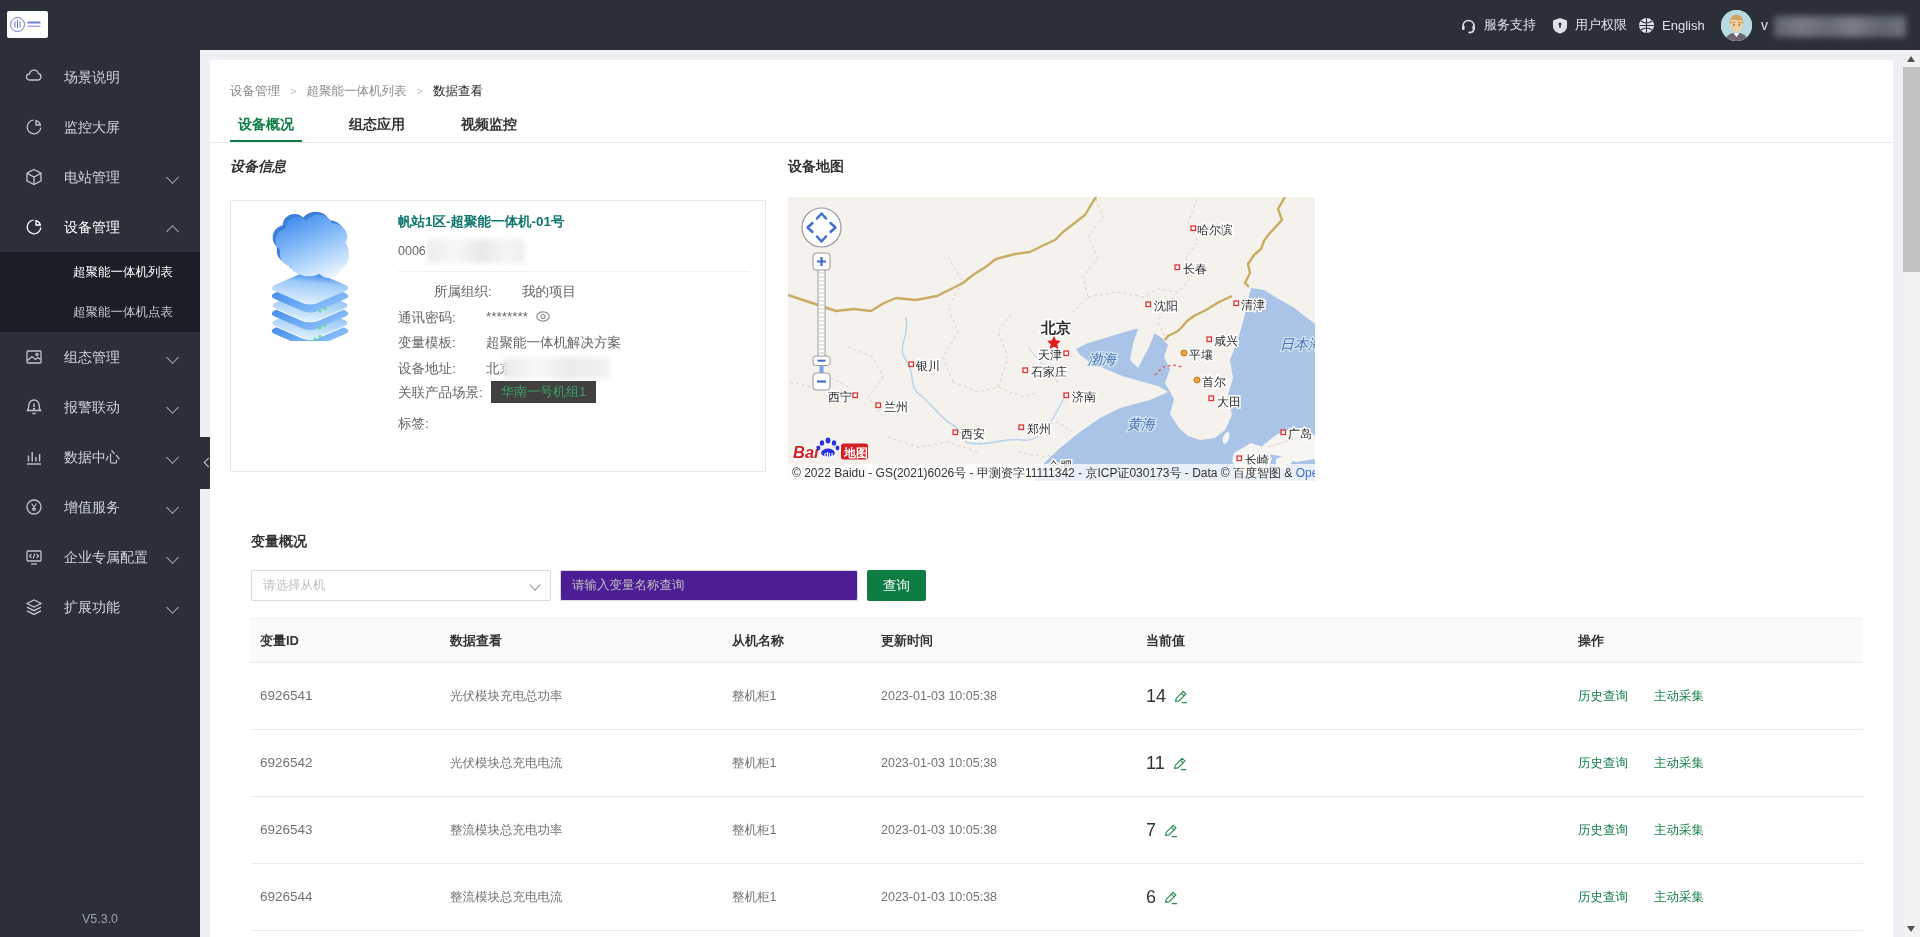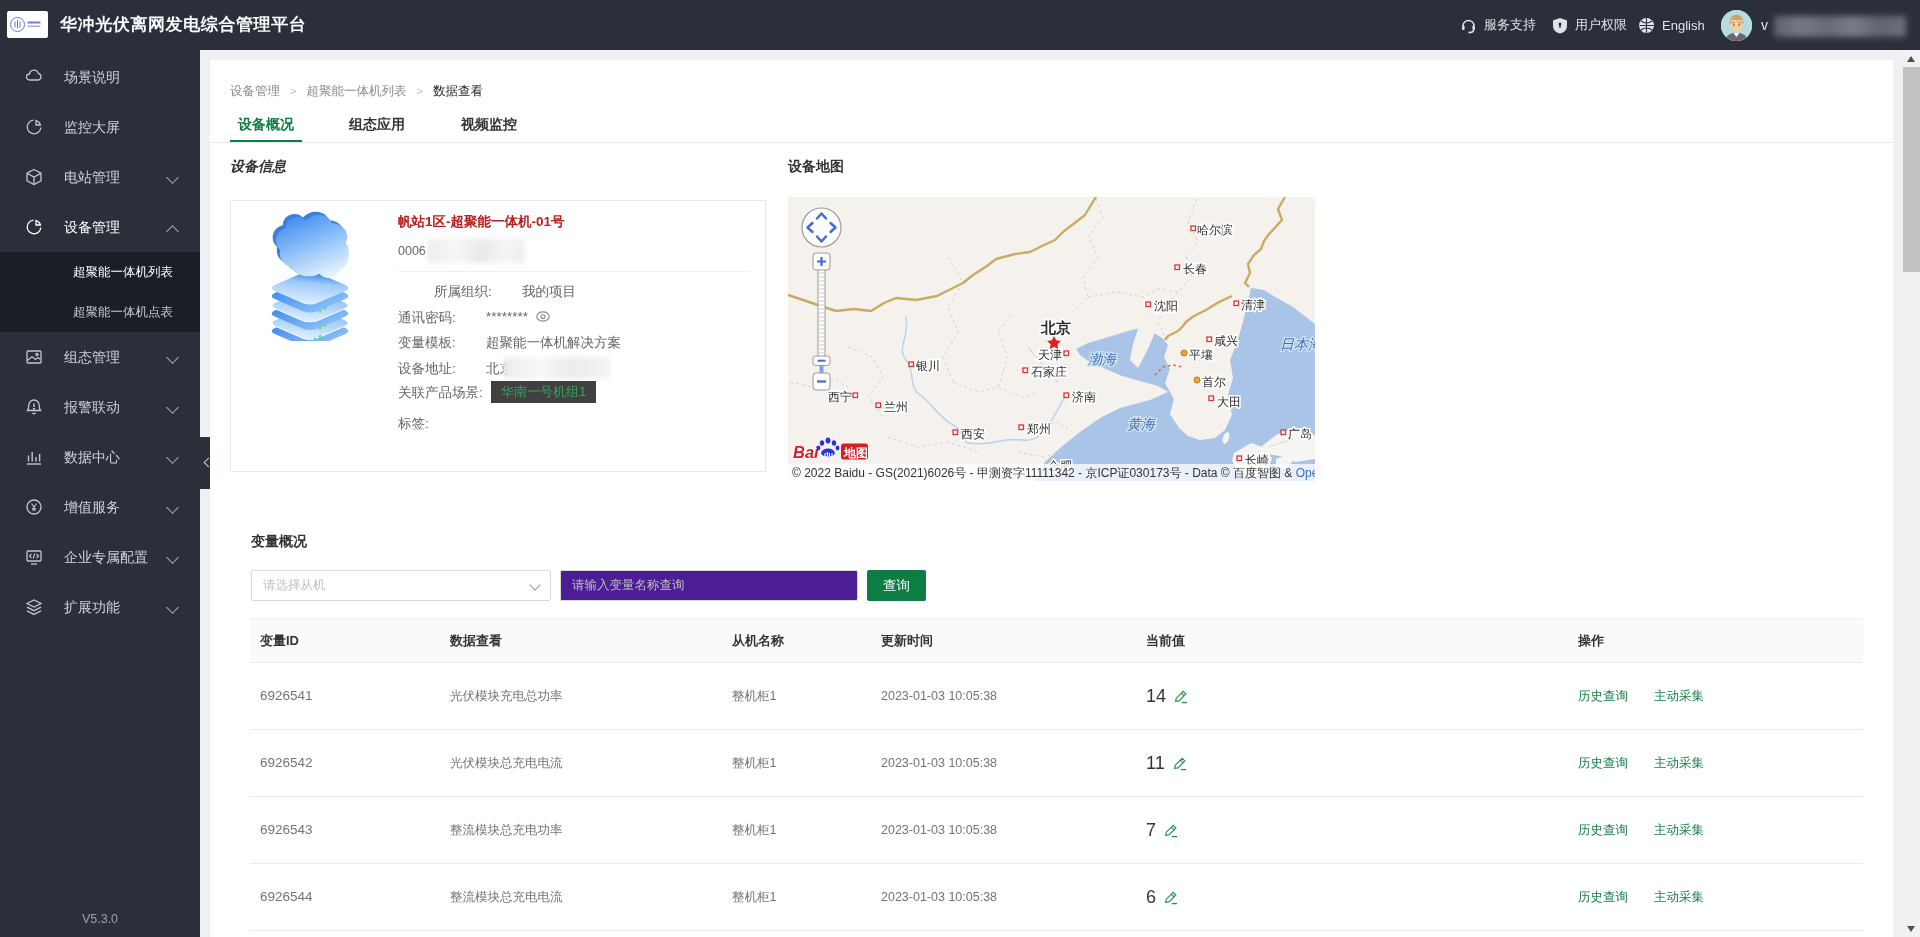--- a/index.html
+++ b/index.html
@@ -36,21 +36,21 @@
 .crumb b { color:#262626; font-weight:normal; }
 .crumb .sep { color:#bfbfbf; margin:0 10px; font-size:11px; }
 .tabs { position:absolute; left:0; top:56px; font-size:14px; width:100%; height:20px; }
 .tab { position:absolute; color:#333; font-weight:bold; }
 .tab.on { color:#0d7d44; }
 .tabline { position:absolute; left:20px; top:80px; width:72px; height:3px; background:#0d7d44; }
 .tabborder { position:absolute; left:0px; top:82px; width:1683px; height:1px; background:#e9e9e9; }
 .sechead { position:absolute; font-size:14px; font-weight:bold; color:#333; }
 
 .card { position:absolute; left:20px; top:140px; width:536px; height:272px; border:1px solid #e8e8e8; background:#fff; }
-.card .title { position:absolute; left:167px; top:12px; font-size:13.5px; font-weight:bold; color:#b91c1c; }
+.card .title { position:absolute; left:167px; top:12px; font-size:13.5px; font-weight:bold; color:#0f766e; }
 .card .serial { position:absolute; left:167px; top:43px; font-size:12.5px; color:#666; }
 .card .serialblur { position:absolute; left:196px; top:38px; width:98px; height:24px; border-radius:3px;
   background:linear-gradient(90deg,#ededed,#f7f7f7 30%,#e9e9e9 55%,#f5f5f5 80%,#eee); filter:blur(2.5px); }
 .card .divline { position:absolute; left:167px; top:70px; width:352px; height:1px; background:#f0f0f0; }
 .card .row { position:absolute; left:167px; font-size:13.5px; color:#666; }
 .card .row .lb { display:inline-block; }
 .card .row .vl { position:absolute; left:88px; white-space:nowrap; }
 .tagg { display:inline-block; background:#404040; color:#3aa065; font-size:13px; line-height:22px; padding:0 10px; }
 .addrblur { position:absolute; left:18px; top:-3px; width:106px; height:22px; border-radius:3px;
   background:linear-gradient(90deg,#ececec,#f8f8f8 35%,#ebebeb 60%,#f3f3f3); filter:blur(2.5px); }
@@ -85,21 +85,20 @@
 
   <div class="topbar">
     <div class="logo">
       <svg width="41" height="27" viewBox="0 0 41 27">
         <circle cx="10.5" cy="13.5" r="7" fill="none" stroke="#5a68cc" stroke-width="0.9"></circle>
         <path d="M8 16.5 V10.5 M10.5 17.5 V9 M13 16.5 V10.5" stroke="#5a68cc" stroke-width="0.9" fill="none"></path>
         <rect x="20.5" y="10.5" width="13" height="2" rx="0.5" fill="#6a76d4" opacity="0.95"></rect>
         <rect x="20.5" y="14.5" width="13" height="1.4" rx="0.5" fill="#9aa4e2" opacity="0.9"></rect>
       </svg>
     </div>
-    <div class="apptitle">华冲光伏离网发电综合管理平台</div>
 
     <div class="titem" style="left:1460px;">
       <svg width="17" height="17" viewBox="0 0 17 17" fill="none" stroke="#dfe2e8" stroke-width="1.4">
         <path d="M3 9 a5.5 5.5 0 0 1 11 0"></path>
         <rect x="2" y="8.5" width="2.6" height="4.5" rx="1.2" fill="#dfe2e8" stroke="none"></rect>
         <rect x="12.4" y="8.5" width="2.6" height="4.5" rx="1.2" fill="#dfe2e8" stroke="none"></rect>
         <path d="M14 12.5 a4 4 0 0 1 -4 3"></path>
         <circle cx="9.4" cy="15.5" r="1.1" fill="#dfe2e8" stroke="none"></circle>
       </svg>
       服务支持

